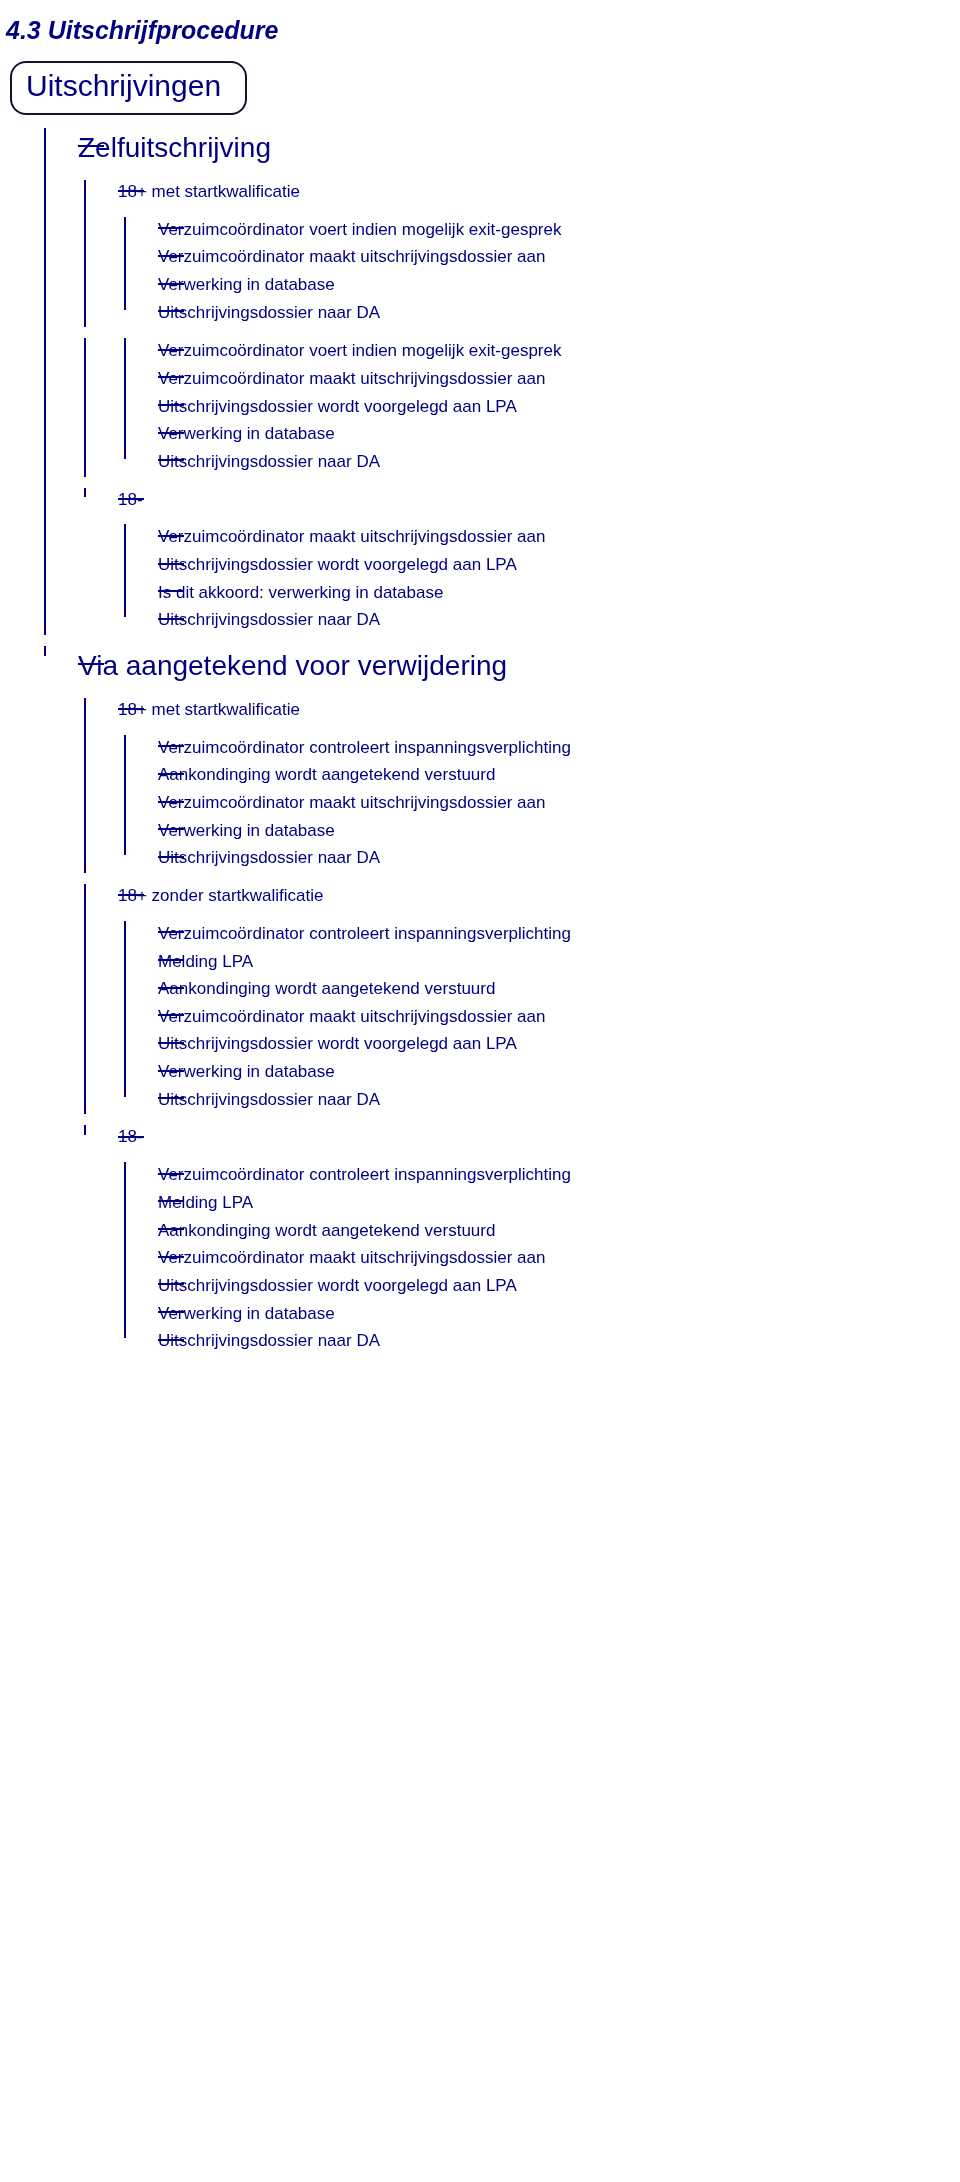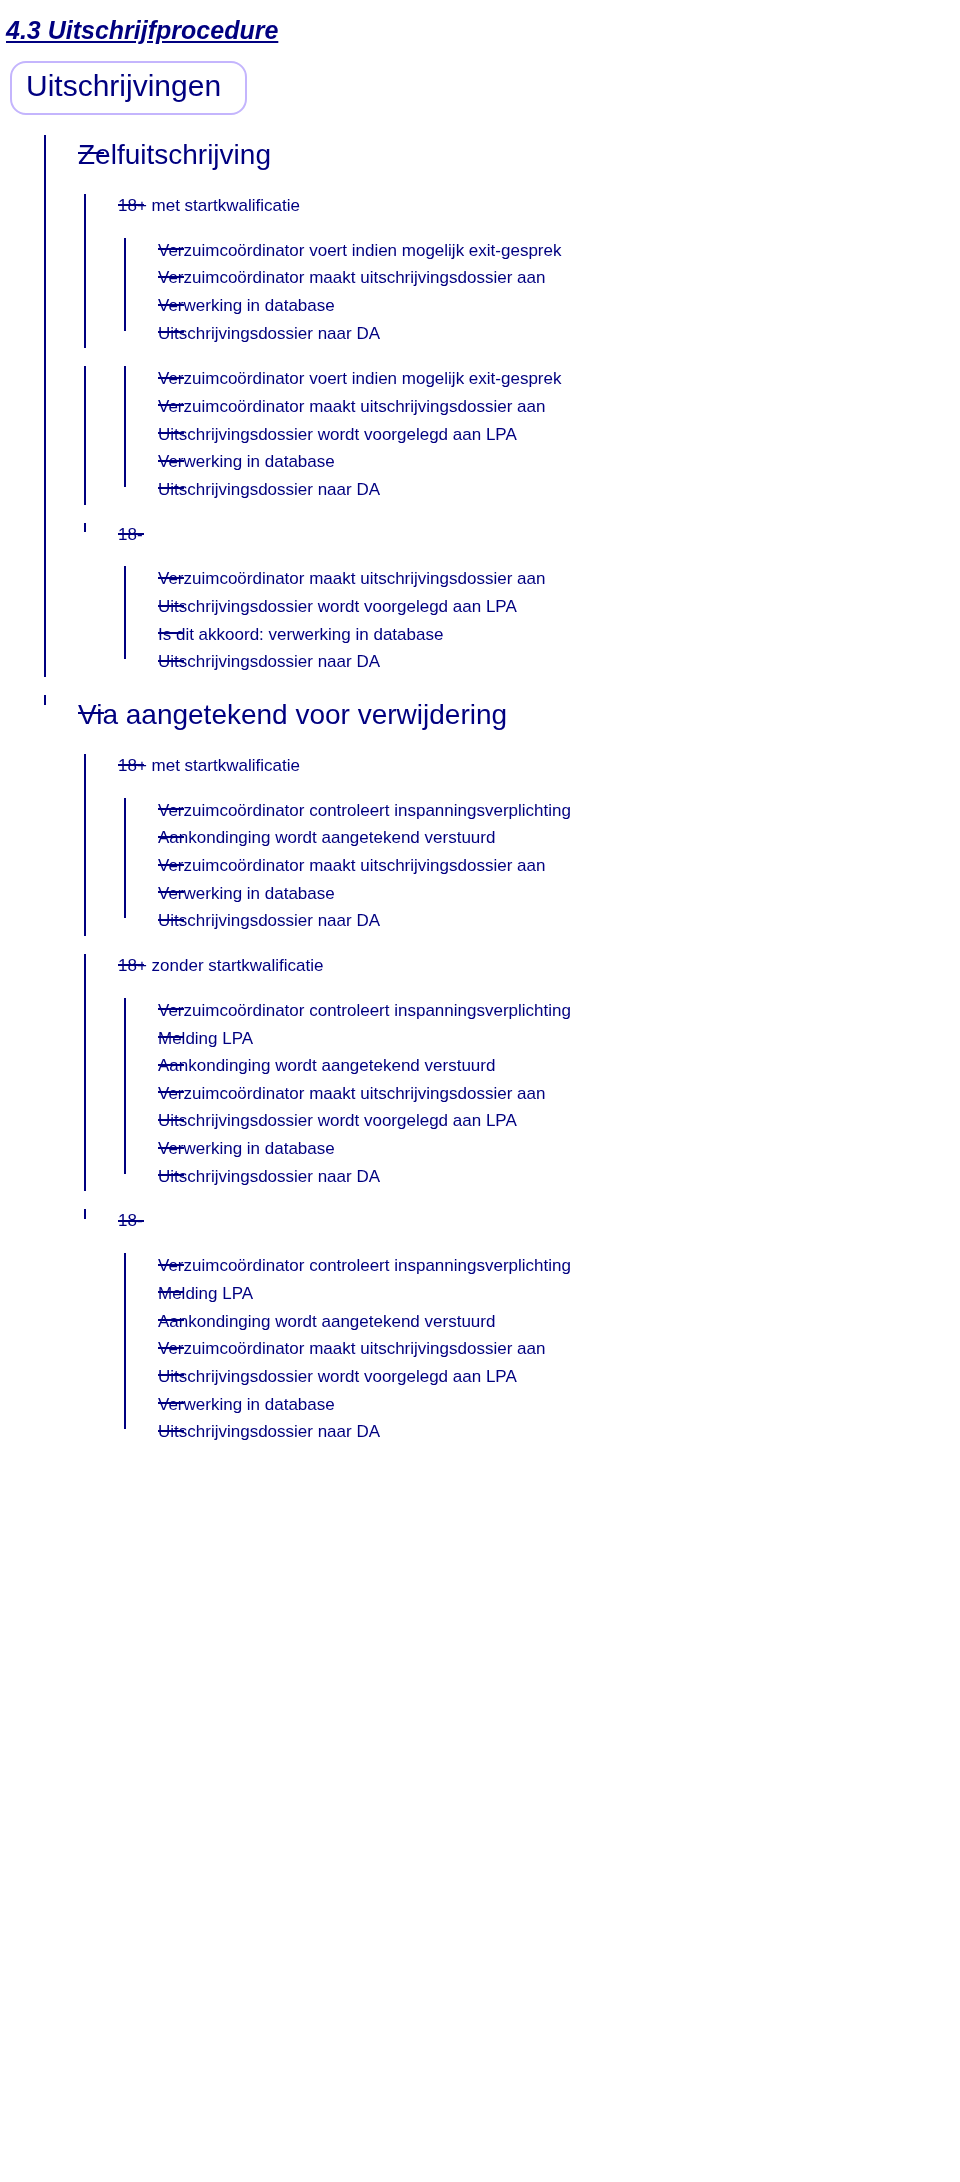--- a/index.html
+++ b/index.html
@@ -5,41 +5,40 @@
   html, body {
     margin: 0;
     padding: 0;
     background: #ffffff;
     font-family: Verdana, Tahoma, sans-serif;
     color: #000080;
     width: 960px;
   }
   .page {
     padding: 12px 6px 30px 6px;
-    text-decoration: underline;
   }
   .heading {
     font-weight: bold;
     font-style: italic;
     font-size: 25px;
     margin: 4px 0 16px 0;
   }
   .root-box {
     display: inline-block;
-    border: 2px solid #c4b5fd;
+    border: 2px solid #0f172a;
     border-radius: 16px;
     padding: 6px 24px 10px 14px;
     background: #ffffff;
     font-size: 30px;
     margin-left: 4px;
     margin-bottom: 2px;
   }
   ul.tree, ul.tree ul {
     list-style: none;
-    margin: 18px;
+    margin: 11px;
     padding: 0;
   }
   
   ul.tree.root {
     margin-left: 38px;
   }
   ul.tree li {
     position: relative;
     padding-left: 34px;
   }

